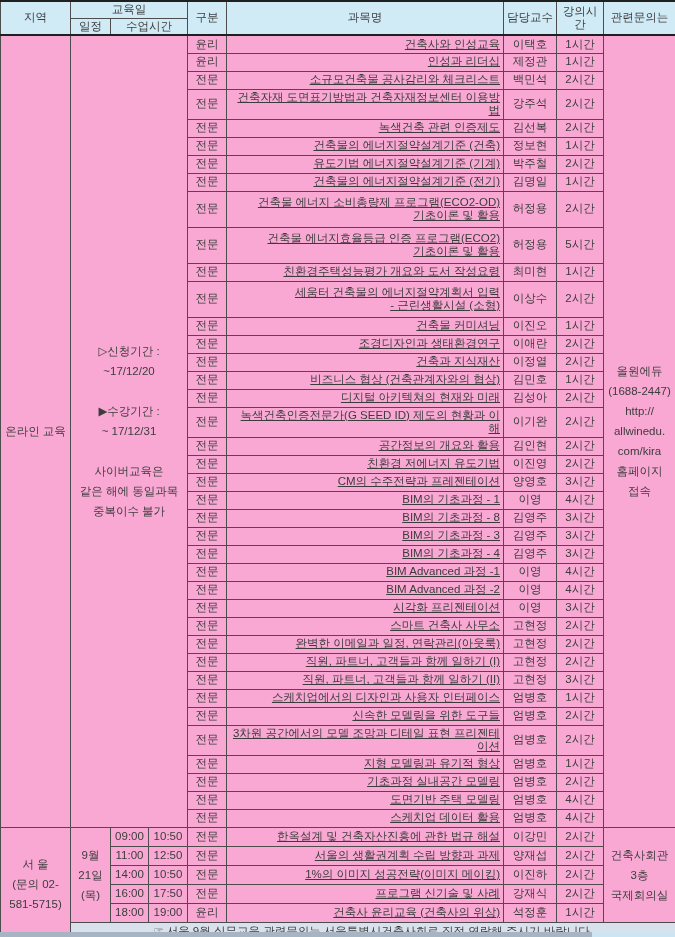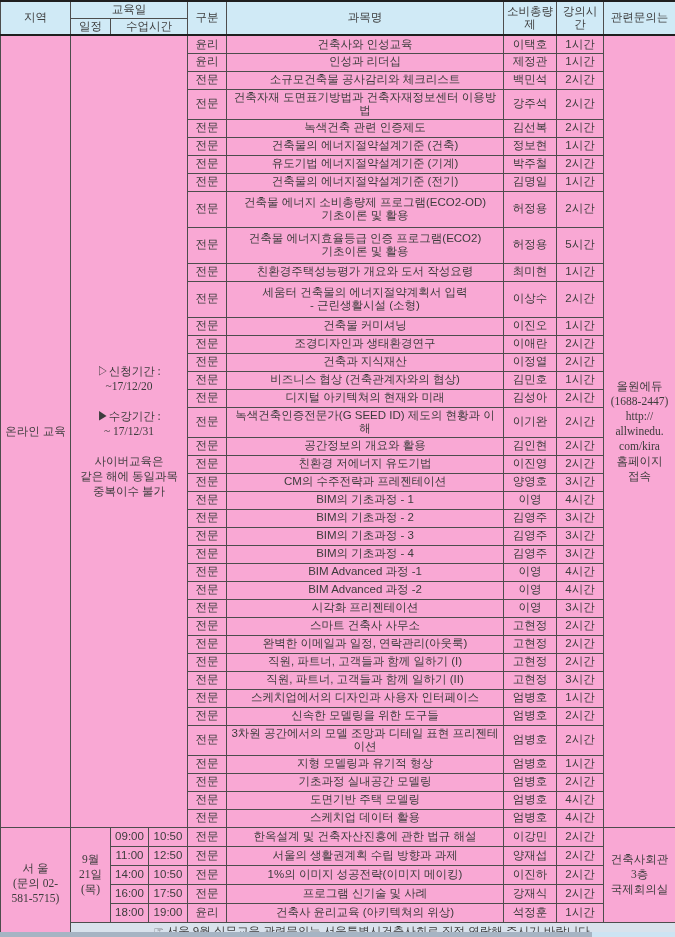--- a/index.html
+++ b/index.html
@@ -22,22 +22,22 @@
     border:1px solid var(--border);
     font-size:11.5px;line-height:13.5px;font-weight:normal;
     color:var(--text);text-align:center;vertical-align:middle;
     padding:1px 3px;white-space:pre-line;overflow:hidden;
   }
   thead tr{height:17px;}
   th{background:var(--header-bg);}
   tbody tr{height:18px;}
   tbody tr.tall{height:36px;}
   tbody tr.seoul{height:19px;}
-  td.subject{text-align:center;}
-  td.note,td.venue,td.region,td.date{line-height:15px;font-family:Liberation Serif, serif;}
+  td.subject{text-align:right;text-decoration:underline;}
+  td.note,td.venue,td.region,td.date{line-height:20px;}
   tr.footer-row{height:19px;}
   tr.footer-row td{background:var(--footer-bg);font-size:11.5px;}
   .scrollbar{position:absolute;left:0;bottom:0;width:675px;height:5px;display:flex;}
   .scrollbar .thumb{width:592px;height:5px;background:var(--thumb);}
   .scrollbar .track{flex:1;height:5px;background:var(--track);}
 </style>
 </head>
 <body>
 
 <div class="page">
@@ -52,21 +52,21 @@
       <col style="width:53px">
         <col style="width:47px">
         <col style="width:72px">
     </colgroup>
     <thead>
       <tr>
         <th rowspan="2">지역</th>
         <th colspan="3">교육일</th>
         <th rowspan="2">구분</th>
         <th rowspan="2">과목명</th>
-        <th rowspan="2">소비총량제</th>
+        <th rowspan="2">담당교수</th>
         <th rowspan="2">강의시간</th>
         <th rowspan="2">관련문의는</th>
       </tr>
       <tr>
         <th>일정</th>
         <th colspan="2">수업시간</th>
       </tr>
     </thead>
     <tbody id="table-body">
         <tr>
@@ -216,21 +216,21 @@
           <td>3시간</td>
         </tr>
         <tr>
           <td>전문</td>
           <td class="subject">BIM의 기초과정 - 1</td>
           <td>이영</td>
           <td>4시간</td>
         </tr>
         <tr>
           <td>전문</td>
-          <td class="subject">BIM의 기초과정 - 2</td>
+          <td class="subject">BIM의 기초과정 - 8</td>
           <td>김영주</td>
           <td>3시간</td>
         </tr>
         <tr>
           <td>전문</td>
           <td class="subject">BIM의 기초과정 - 3</td>
           <td>김영주</td>
           <td>3시간</td>
         </tr>
         <tr>
@@ -361,21 +361,21 @@
           <td>17:50</td>
           <td>전문</td>
           <td class="subject">프로그램 신기술 및 사례</td>
           <td>강재식</td>
           <td>2시간</td>
         </tr>
         <tr class="seoul">
           <td>18:00</td>
           <td>19:00</td>
           <td>윤리</td>
-          <td class="subject">건축사 윤리교육 (아키텍쳐의 위상)</td>
+          <td class="subject">건축사 윤리교육 (건축사의 위상)</td>
           <td>석정훈</td>
           <td>1시간</td>
         </tr>
         <tr class="footer-row">
           <td colspan="8">☞ 서울 9월 실무교육 관련문의는 서울특별시건축사회로 직접 연락해 주시기 바랍니다.</td>
         </tr>
       </tbody>
   </table>
   <div class="scrollbar">
     <div class="thumb"></div>

